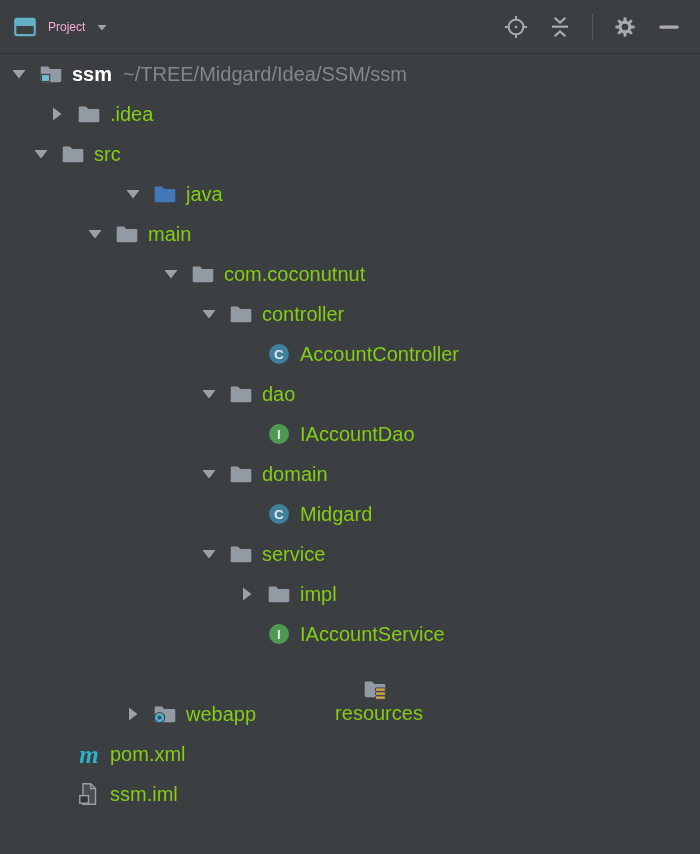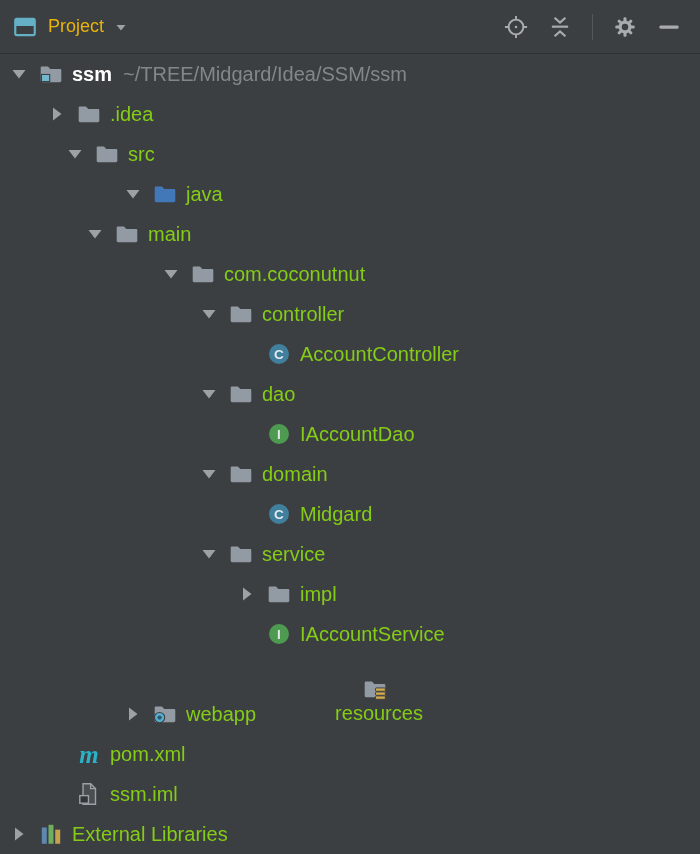--- a/index.html
+++ b/index.html
@@ -14,21 +14,21 @@
   .header {
     height: 54px;
     flex: none;
     display: flex;
     align-items: center;
     padding: 0 14px 0 12px;
     border-bottom: 1px solid #2e3032;
     background: #3c3f41;
   }
   .hicon { width: 26px; height: 26px; margin-right: 10px; display: flex; align-items: center; justify-content: center; }
-  .title { font-size: 18px; color: #eab308; }
+  .title { font-size: 12px; color: #f9a8d4; }
   .caret { margin-left: 9px; display: flex; align-items: center; }
   .spacer { flex: 1; }
   .hbuttons { display: flex; align-items: center; gap: 10px; }
   .iconbtn {
     background: none; border: none; padding: 0;
     width: 34px; height: 34px;
     display: flex; align-items: center; justify-content: center;
     cursor: pointer;
   }
   .sep { width: 1px; height: 26px; background: #55585a; margin: 0 5px; }
@@ -122,21 +122,21 @@
             <path d="M7 4.5l8.5 6.5-8.5 6.5z" fill="#9da1a4"></path>
           </svg>
         </span>
         <span class="ticon">
           <svg viewBox="0 0 24 24" width="26" height="26">
             <path d="M2.5 6.2C2.5 5.5 3 5 3.7 5h5.5l2.1 2.3h9c.7 0 1.2.5 1.2 1.2v9.8c0 .7-.5 1.2-1.2 1.2H3.7c-.7 0-1.2-.5-1.2-1.2z" fill="#929ba4"></path>
           </svg>
         </span>
         <span class="label">.idea</span>
       </div>
-      <div class="row" style="padding-left: 64px;">
+      <div class="row" style="padding-left: 30px;">
         <span class="chev">
           <svg viewBox="0 0 22 22" width="22" height="22">
             <path d="M4.5 7h13l-6.5 8.5z" fill="#9da1a4"></path>
           </svg>
         </span>
         <span class="ticon">
           <svg viewBox="0 0 24 24" width="26" height="26">
             <path d="M2.5 6.2C2.5 5.5 3 5 3.7 5h5.5l2.1 2.3h9c.7 0 1.2.5 1.2 1.2v9.8c0 .7-.5 1.2-1.2 1.2H3.7c-.7 0-1.2-.5-1.2-1.2z" fill="#929ba4"></path>
           </svg>
         </span>
@@ -326,29 +326,14 @@
         <span class="chev"></span>
         <span class="ticon">
           <svg viewBox="0 0 24 24" width="26" height="26">
             <path d="M6.5 2.5h7l4.5 4.5v14.5H6.5z" fill="#4a4e50" stroke="#9aa1a7" stroke-width="1.3"></path>
             <path d="M13.5 2.5v4.5H18" fill="none" stroke="#9aa1a7" stroke-width="1.3"></path>
             <rect x="3.5" y="13.5" width="8" height="7" fill="#313537" stroke="#9aa1a7" stroke-width="1.3"></rect>
           </svg>
         </span>
         <span class="label">ssm.iml</span>
       </div>
-      <div class="row" style="padding-left: 8px;">
-        <span class="chev">
-          <svg viewBox="0 0 22 22" width="22" height="22">
-            <path d="M7 4.5l8.5 6.5-8.5 6.5z" fill="#9da1a4"></path>
-          </svg>
-        </span>
-        <span class="ticon">
-          <svg viewBox="0 0 24 24" width="26" height="26">
-            <rect x="3.5" y="6" width="4.6" height="15" fill="#5f87b0"></rect>
-            <rect x="9.7" y="3.5" width="4.6" height="17.5" fill="#6fae5f"></rect>
-            <rect x="15.9" y="8" width="4.6" height="13" fill="#c7a24a"></rect>
-          </svg>
-        </span>
-        <span class="label">External Libraries</span>
-      </div>
     </div>
 </div>
 
 </body></html>

